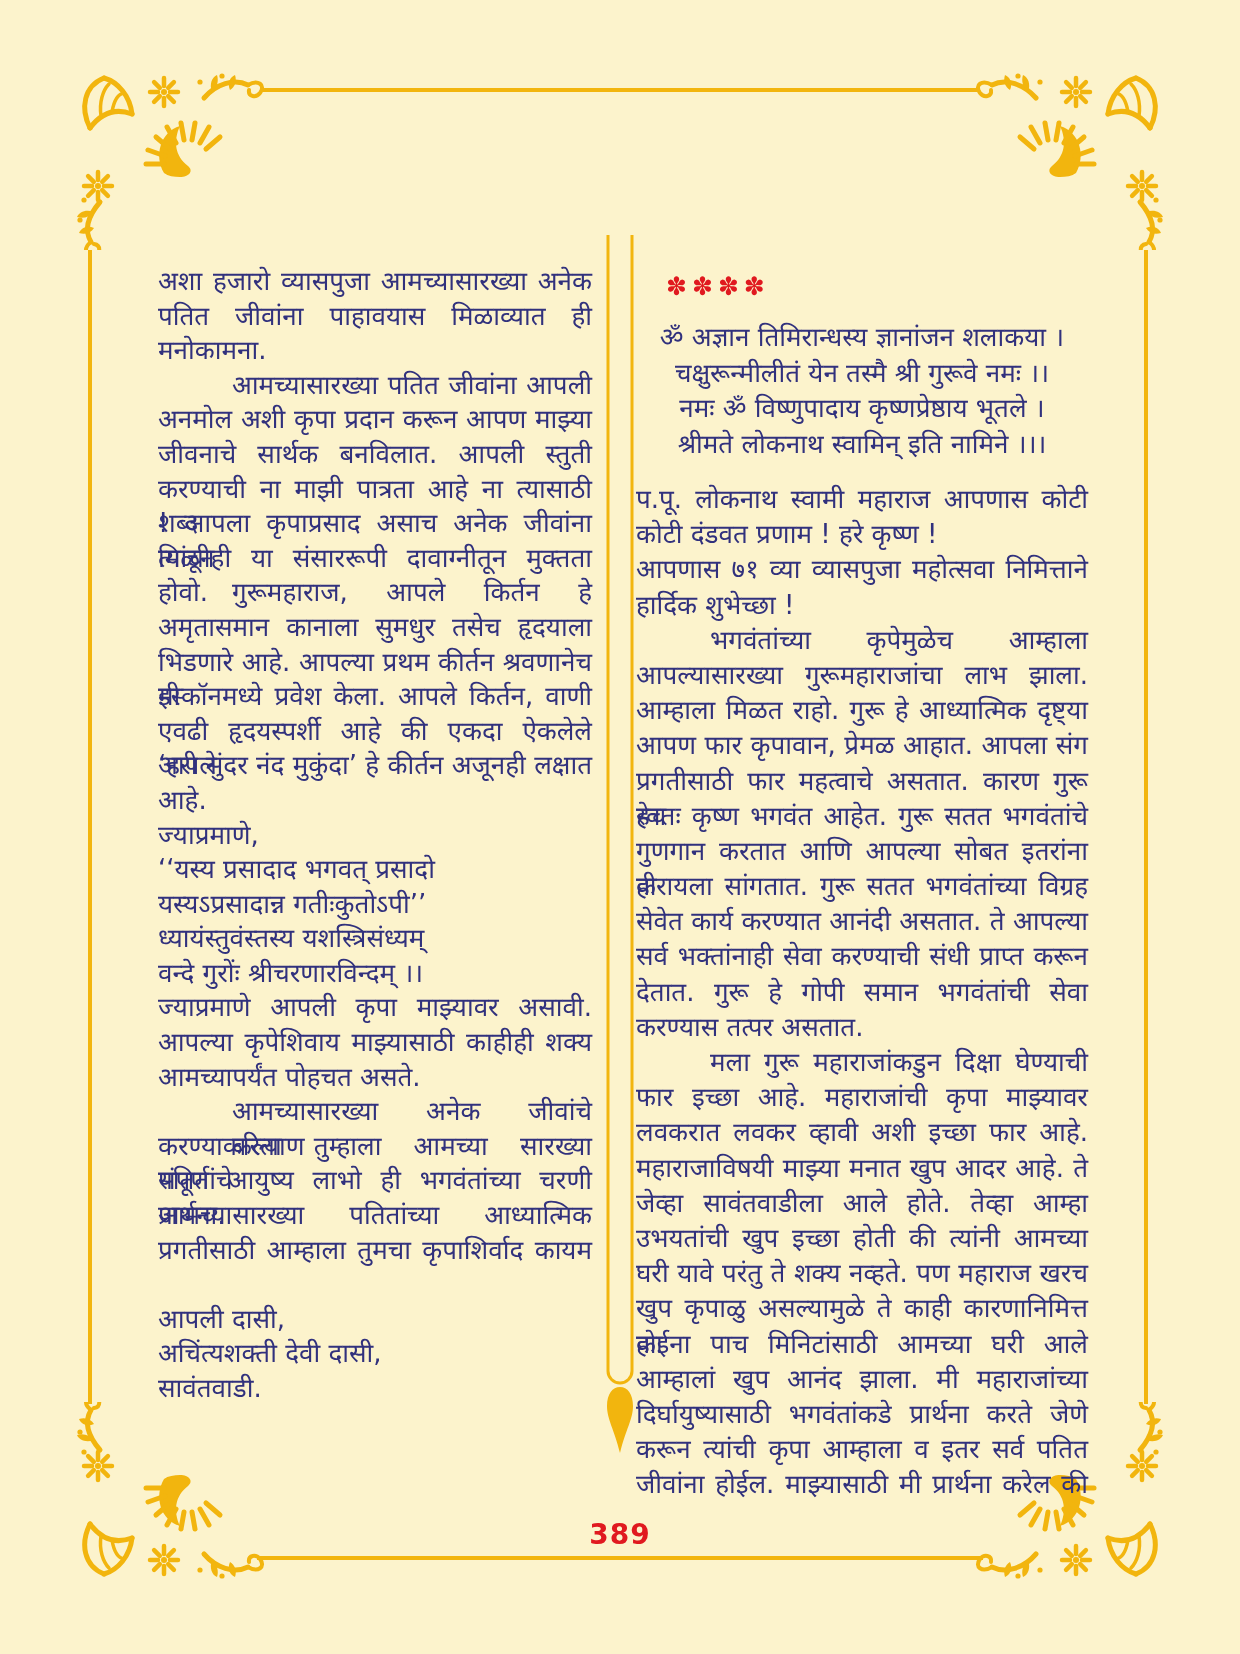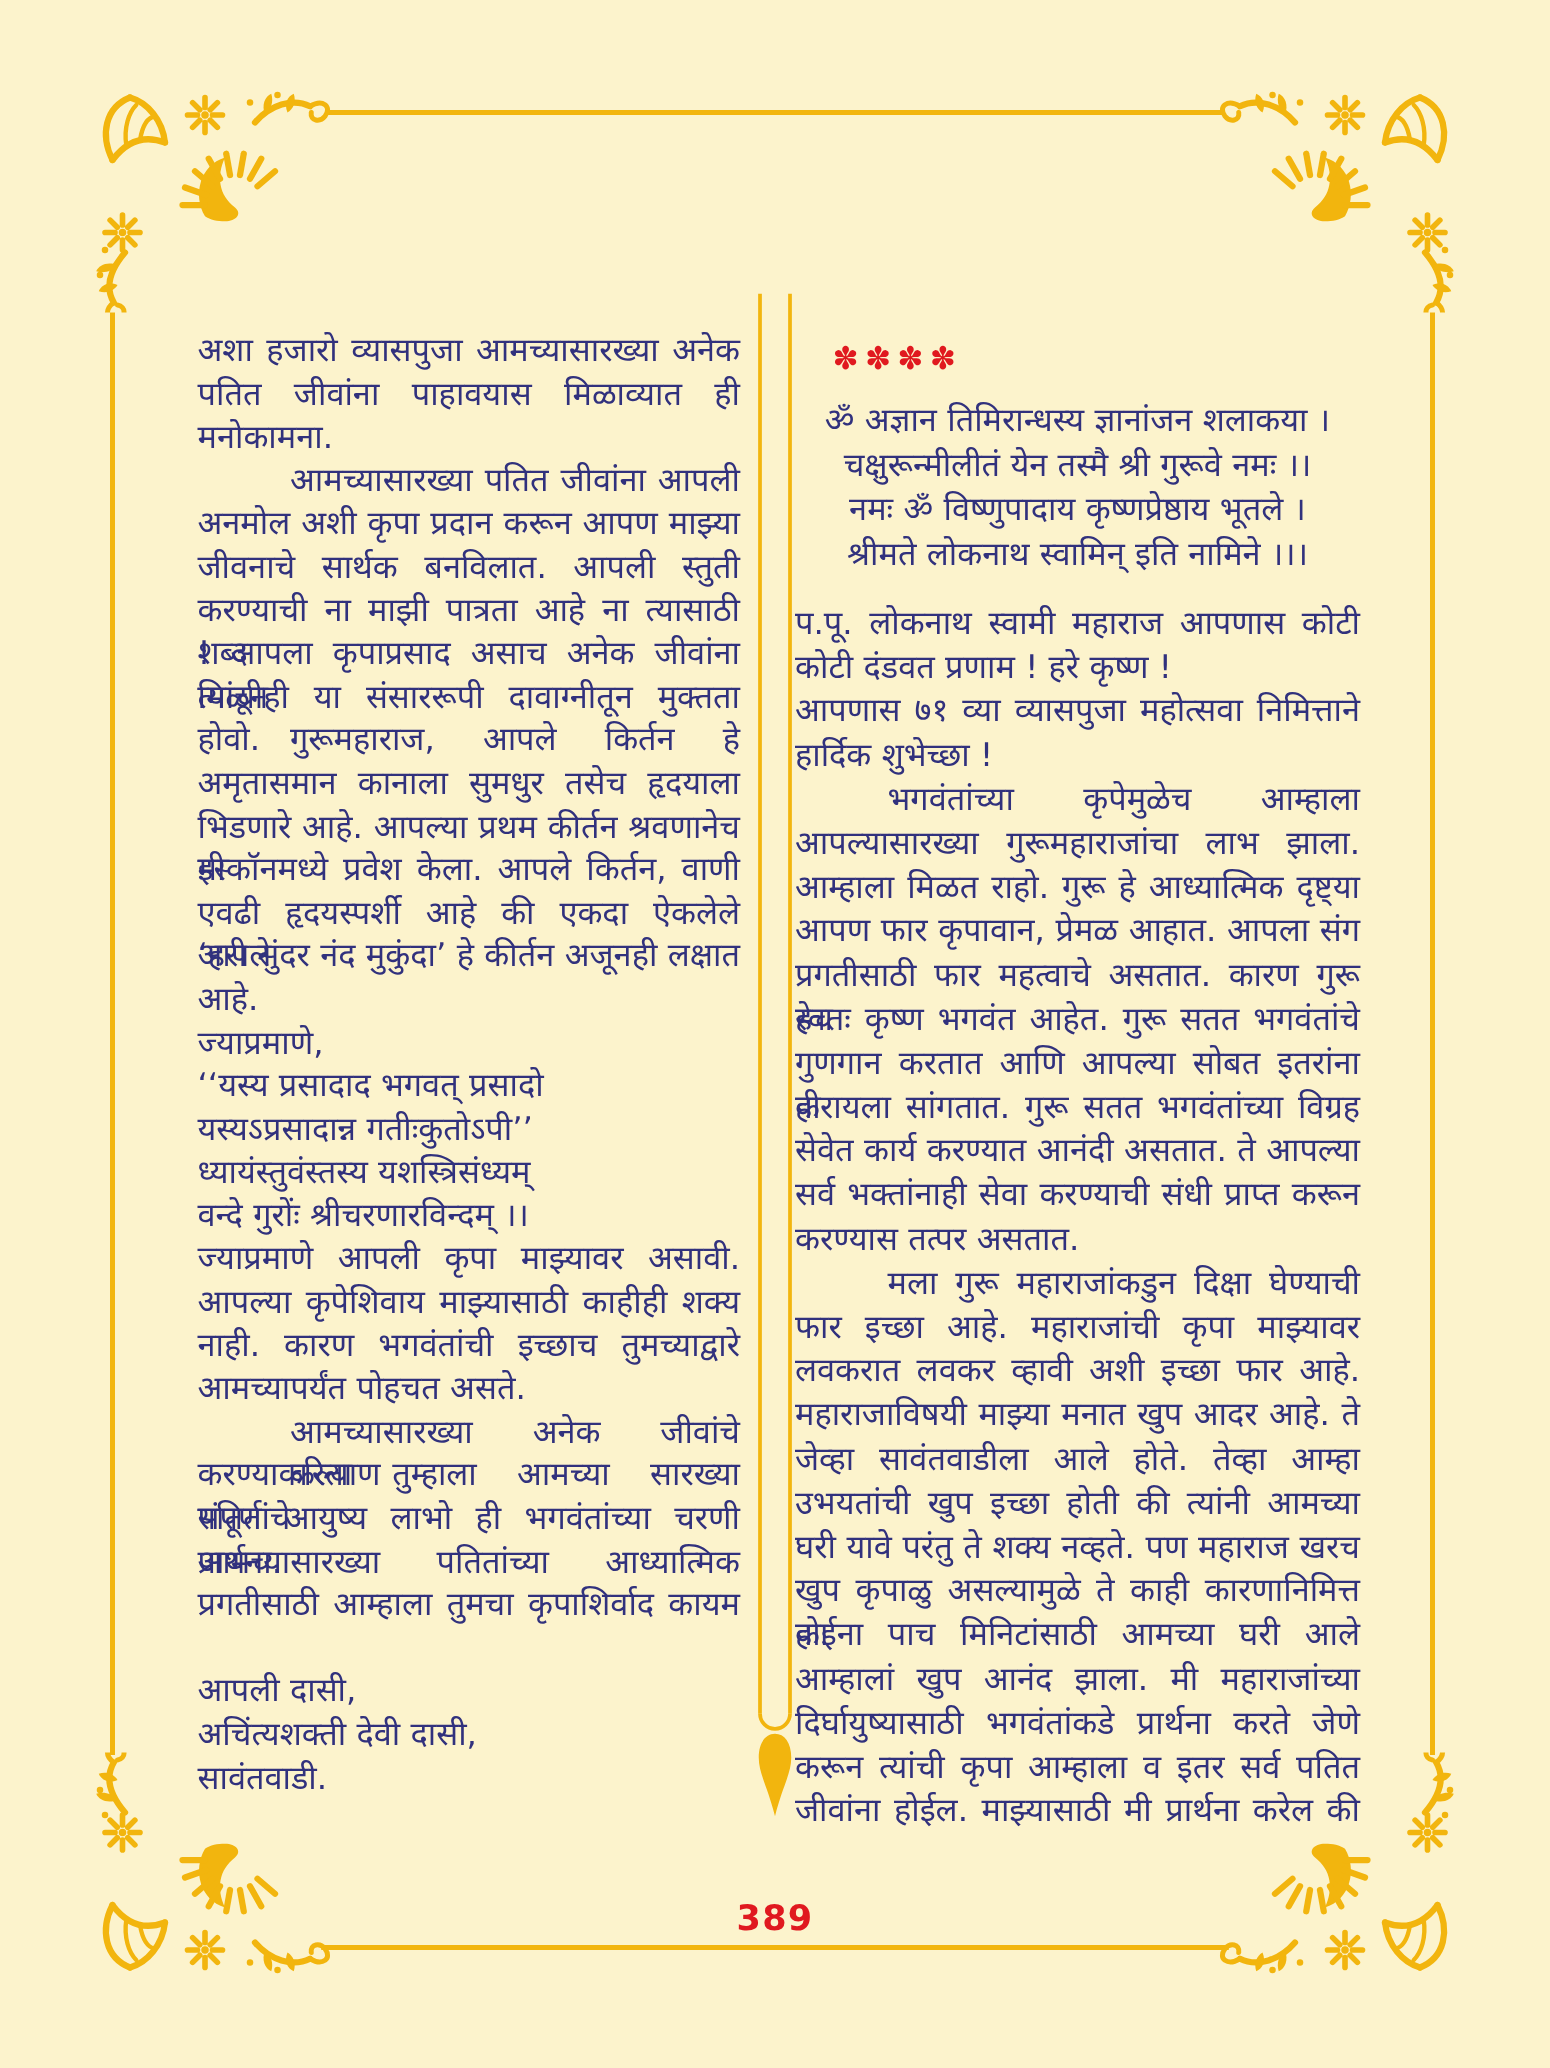--- a/index.html
+++ b/index.html
@@ -155,21 +155,20 @@
       <div class="line just">एवढी हृदयस्पर्शी आहे की एकदा ऐकलेले आपले</div>
       <div class="line just">‘हरी सुंदर नंद मुकुंदा’ हे कीर्तन अजूनही लक्षात</div>
       <div class="line">आहे.</div>
       <div class="line">ज्याप्रमाणे,</div>
       <div class="line">‘‘यस्य प्रसादाद भगवत् प्रसादो</div>
       <div class="line">यस्यऽप्रसादान्न गतीःकुतोऽपी’’</div>
       <div class="line">ध्यायंस्तुवंस्तस्य यशस्त्रिसंध्यम्</div>
       <div class="line">वन्दे गुरोंः श्रीचरणारविन्दम् ।।</div>
       <div class="line just">ज्याप्रमाणे आपली कृपा माझ्यावर असावी.</div>
       <div class="line just">आपल्या कृपेशिवाय माझ्यासाठी काहीही शक्य</div>
-      <div class="line just">नाही. कारण भगवंतांची इच्छाच तुमच्याद्वारे</div>
       <div class="line">आमच्यापर्यंत पोहचत असते.</div>
       <div class="line just indent">आमच्यासारख्या अनेक जीवांचे कल्याण</div>
       <div class="line just">करण्याकरिता तुम्हाला आमच्या सारख्या पतितांचे</div>
       <div class="line just">संपूर्ण आयुष्य लाभो ही भगवंतांच्या चरणी प्रार्थना.</div>
       <div class="line just">आमच्यासारख्या पतितांच्या आध्यात्मिक</div>
       <div class="line just">प्रगतीसाठी आम्हाला तुमचा कृपाशिर्वाद कायम</div>
       <div class="line">&nbsp;</div>
       <div class="line">आपली दासी,</div>
       <div class="line">अचिंत्यशक्ती देवी दासी,</div>
       <div class="line">सावंतवाडी.</div>
@@ -193,20 +192,21 @@
         <div class="line just indent">भगवंतांच्या कृपेमुळेच आम्हाला</div>
         <div class="line just">आपल्यासारख्या गुरूमहाराजांचा लाभ झाला.</div>
         <div class="line just">आम्हाला मिळत राहो. गुरू हे आध्यात्मिक दृष्ट्या</div>
         <div class="line just">आपण फार कृपावान, प्रेमळ आहात. आपला संग</div>
         <div class="line just">प्रगतीसाठी फार महत्वाचे असतात. कारण गुरू हेच</div>
         <div class="line just">स्वतः कृष्ण भगवंत आहेत. गुरू सतत भगवंतांचे</div>
         <div class="line just">गुणगान करतात आणि आपल्या सोबत इतरांना ही</div>
         <div class="line just">करायला सांगतात. गुरू सतत भगवंतांच्या विग्रह</div>
         <div class="line just">सेवेत कार्य करण्यात आनंदी असतात. ते आपल्या</div>
         <div class="line just">सर्व भक्तांनाही सेवा करण्याची संधी प्राप्त करून</div>
+        <div class="line just">देतात. गुरू हे गोपी समान भगवंतांची सेवा</div>
         <div class="line">करण्यास तत्पर असतात.</div>
         <div class="line just indent">मला गुरू महाराजांकडुन दिक्षा घेण्याची</div>
         <div class="line just">फार इच्छा आहे. महाराजांची कृपा माझ्यावर</div>
         <div class="line just">लवकरात लवकर व्हावी अशी इच्छा फार आहे.</div>
         <div class="line just">महाराजाविषयी माझ्या मनात खुप आदर आहे. ते</div>
         <div class="line just">जेव्हा सावंतवाडीला आले होते. तेव्हा आम्हा</div>
         <div class="line just">उभयतांची खुप इच्छा होती की त्यांनी आमच्या</div>
         <div class="line just">घरी यावे परंतु ते शक्य नव्हते. पण महाराज खरच</div>
         <div class="line just">खुप कृपाळु असल्यामुळे ते काही कारणानिमित्त का</div>
         <div class="line just">होईना पाच मिनिटांसाठी आमच्या घरी आले</div>

